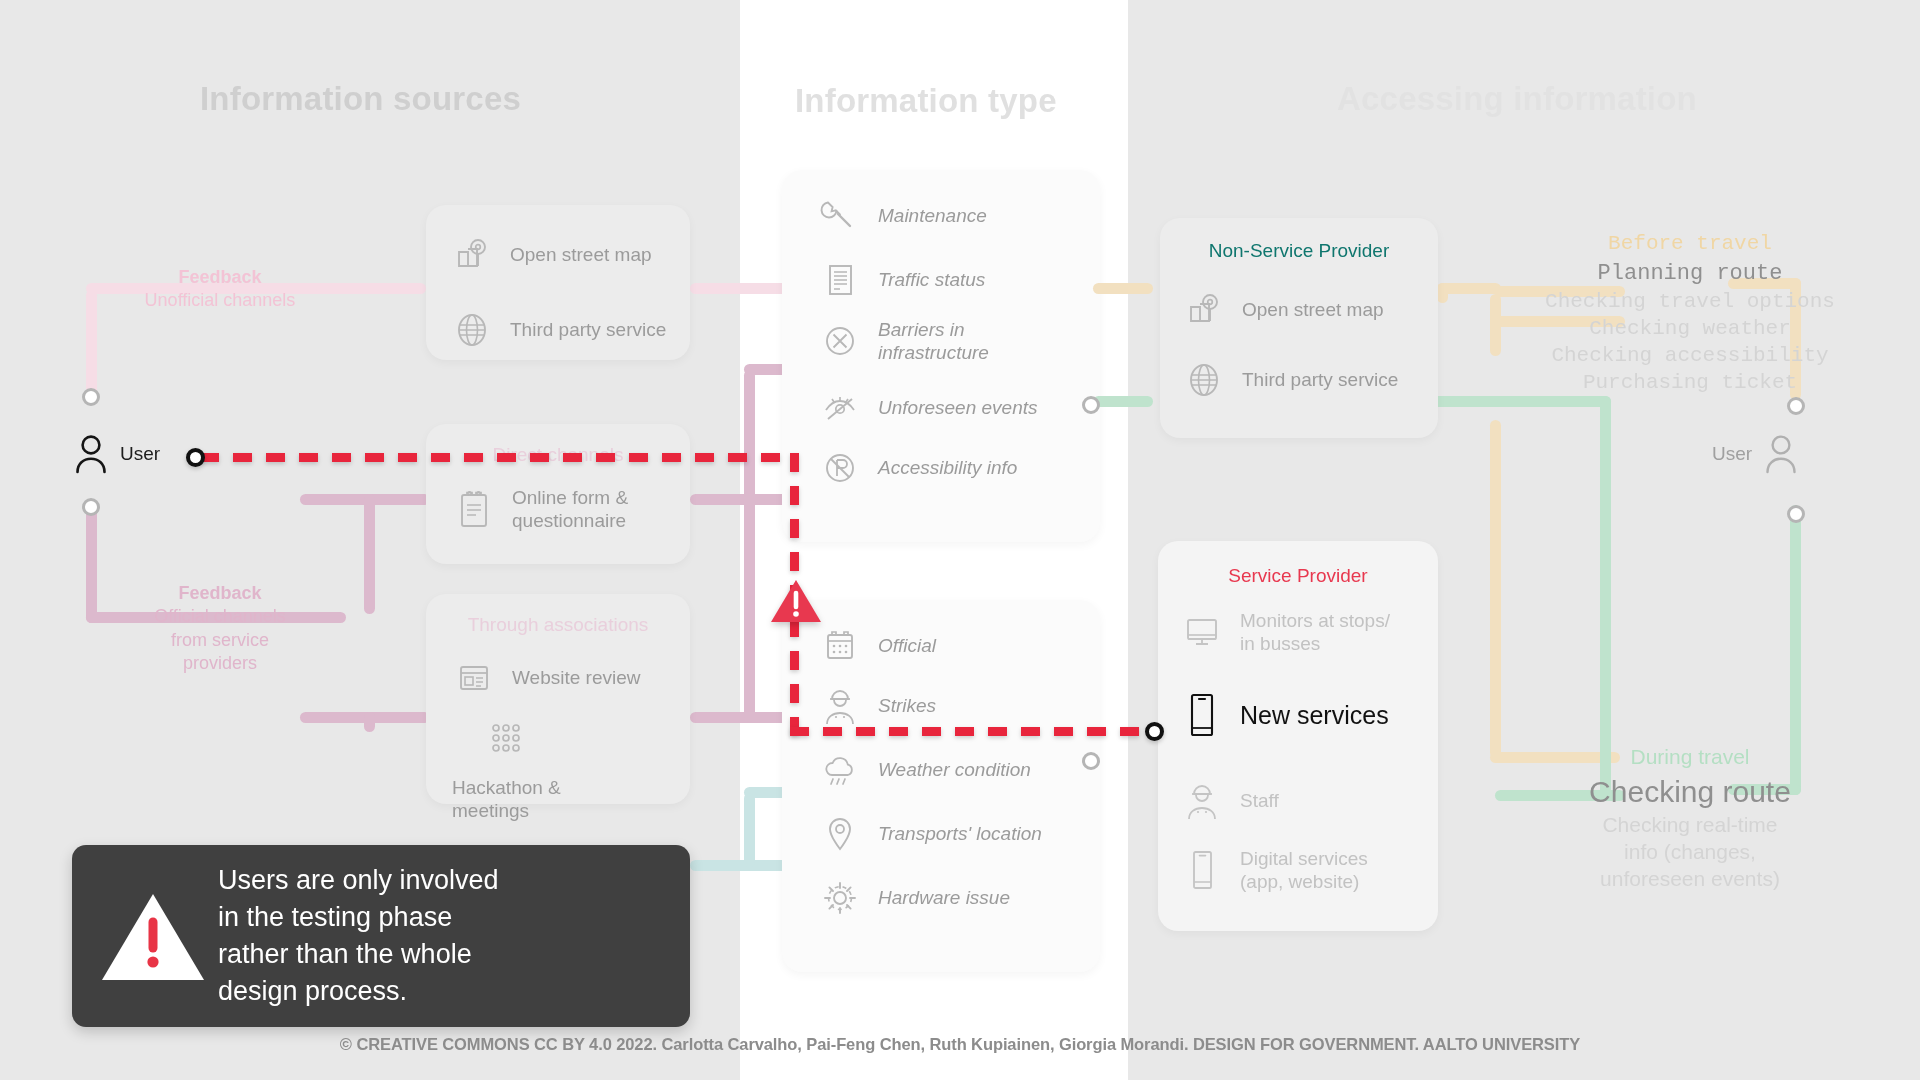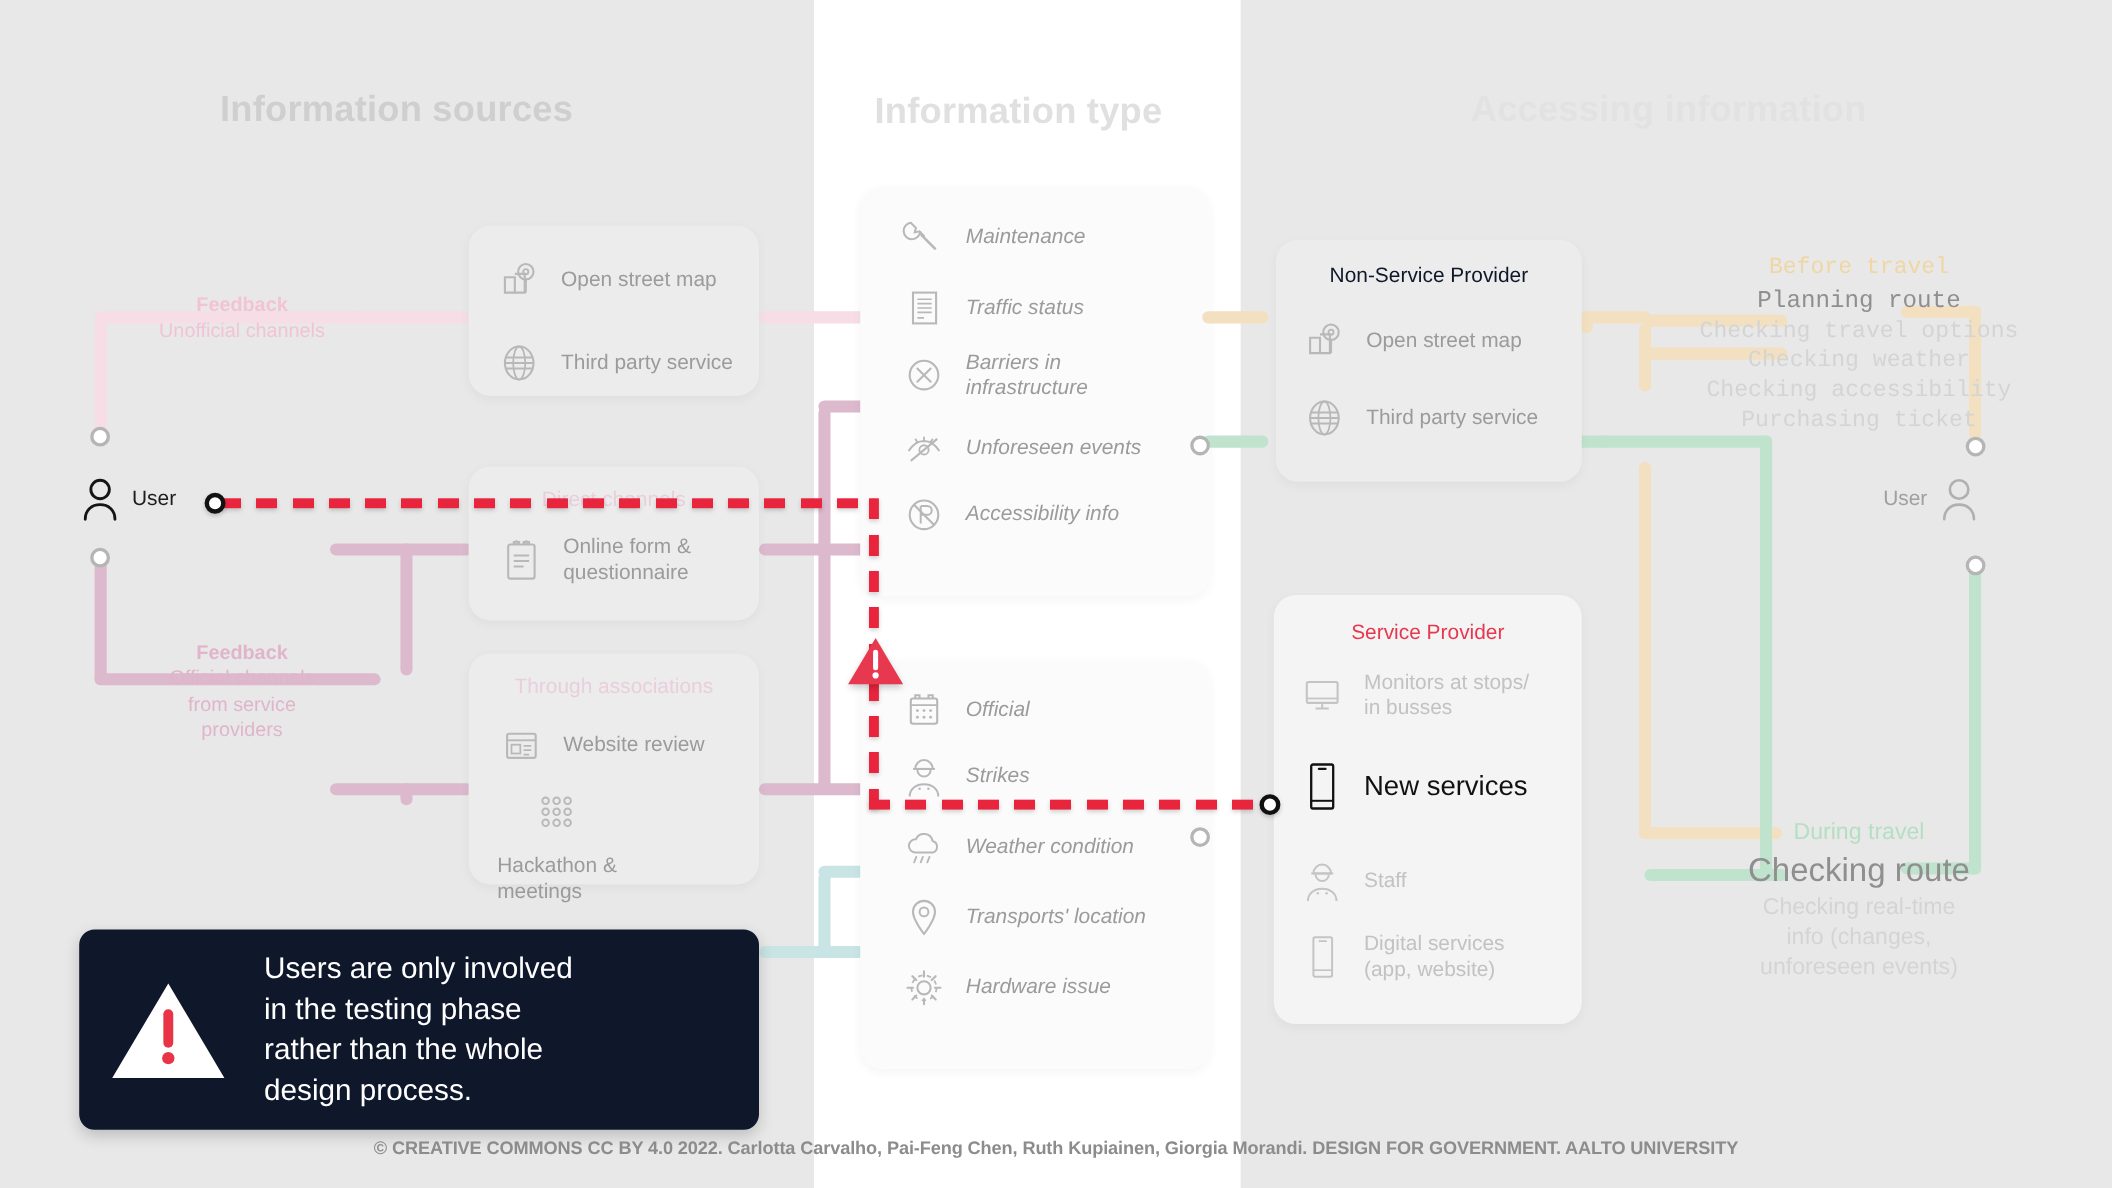--- a/index.html
+++ b/index.html
@@ -71,22 +71,22 @@
   .rnode {
     position:absolute; width:19px; height:19px; border-radius:50%;
     border:4px solid #111; background:#fff; box-sizing:border-box;
     filter:drop-shadow(0 2px 2px rgba(0,0,0,.2));
   }
   .warn-tri { position:absolute; filter:drop-shadow(0 3px 3px rgba(0,0,0,.2)); }
 
   
   #alert-banner {
     position:absolute; left:72px; top:845px; width:618px; height:182px;
-    background:#0f172a; border-radius:14px; display:flex; align-items:center;
-    gap:32px; padding:0 26px; box-shadow:0 5px 14px rgba(0,0,0,.18);
+    background:#404040; border-radius:14px; display:flex; align-items:center;
+    gap:10px; padding:0 26px; box-shadow:0 5px 14px rgba(0,0,0,.18);
   }
   #alert-banner .bigtri { flex:0 0 auto; }
   #alert-banner .msg {
     color:#fff; font-size:27px; line-height:1.38; font-weight:400;
   }
   
   #footer {
     position:absolute; left:0; top:1035px; width:1920px; text-align:center;
     font-size:16.5px; font-weight:700; color:#8c8c8c; letter-spacing:-.1px;
   }
@@ -360,21 +360,21 @@
 <div class="pipe" style="left:1600px;top:396px; width:11px;  height:400px; background:#bfe3cd;"></div>
 <div class="pipe" style="left:1450px;top:396px; width:161px; height:11px; background:#bfe3cd; border-radius:8px;"></div>
 <div class="pipe" style="left:1495px;top:790px; width:130px; height:11px; background:#bfe3cd; border-radius:8px;"></div>
 <div class="pipe" style="left:1190px;top:790px; width:130px; height:11px; background:#bfe3cd;"></div>
 <div class="pipe" style="left:1790px;top:505px; width:11px;  height:290px; background:#bfe3cd;"></div>
 <div class="pipe" style="left:1728px;top:784px; width:73px;  height:11px; background:#bfe3cd; border-radius:8px;"></div>
 <div class="node" style="left:1787px;top:505px;"></div>
 <div class="node" style="left:1082px;top:396px;"></div>
 
 <div class="card grey" style="left:1160px; top:218px; width:278px; height:220px;">
-  <div class="card-title" style="top:22px; color:#0f172a;">Non-Service Provider</div>
+  <div class="card-title" style="top:22px; color:#0f766e;">Non-Service Provider</div>
   <div class="row" style="left:22px; top:70px;">
     <span class="ic">
       <svg width="38" height="38" viewBox="0 0 38 38">
           <path d="M6 16h9v14H6z" fill="none" stroke="#b8b8b8" stroke-width="1.9"></path>
           <path d="M15 13h9v17h-9" fill="none" stroke="#b8b8b8" stroke-width="1.9"></path>
           <circle cx="25" cy="11" r="7" fill="none" stroke="#b8b8b8" stroke-width="1.9"></circle>
           <circle cx="25" cy="11" r="2.3" fill="none" stroke="#b8b8b8" stroke-width="1.7"></circle>
           <path d="M25 18v12" stroke="#b8b8b8" stroke-width="1.9" fill="none"></path>
         </svg>
     </span>

